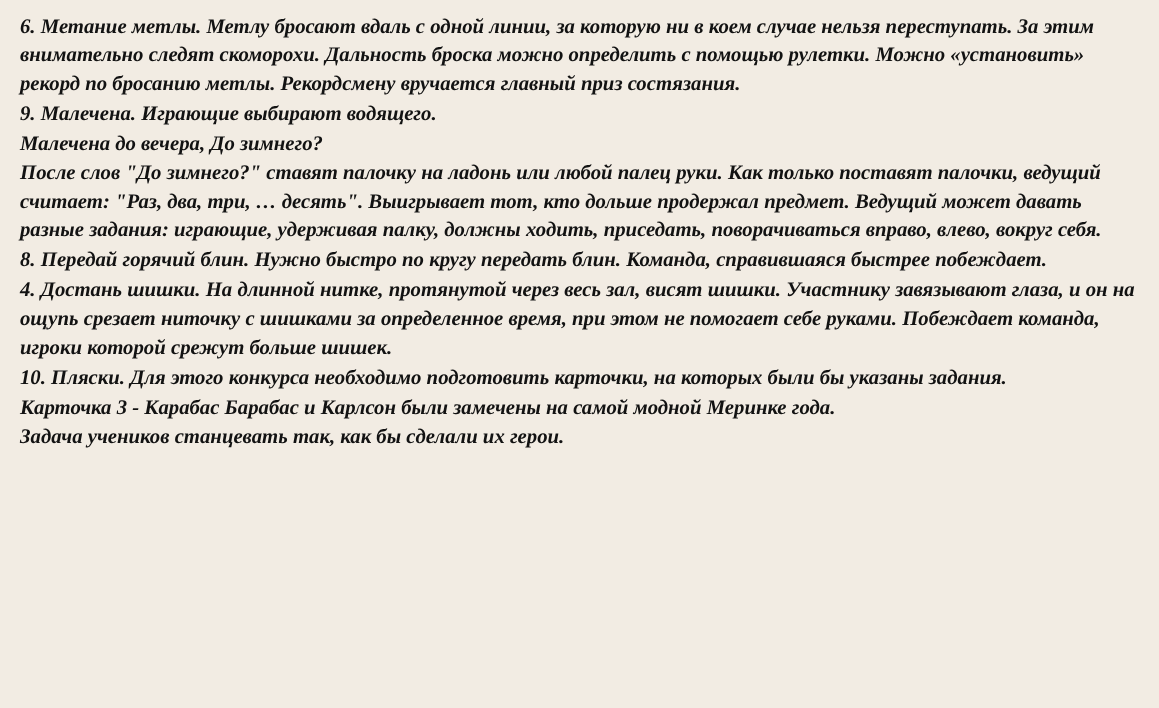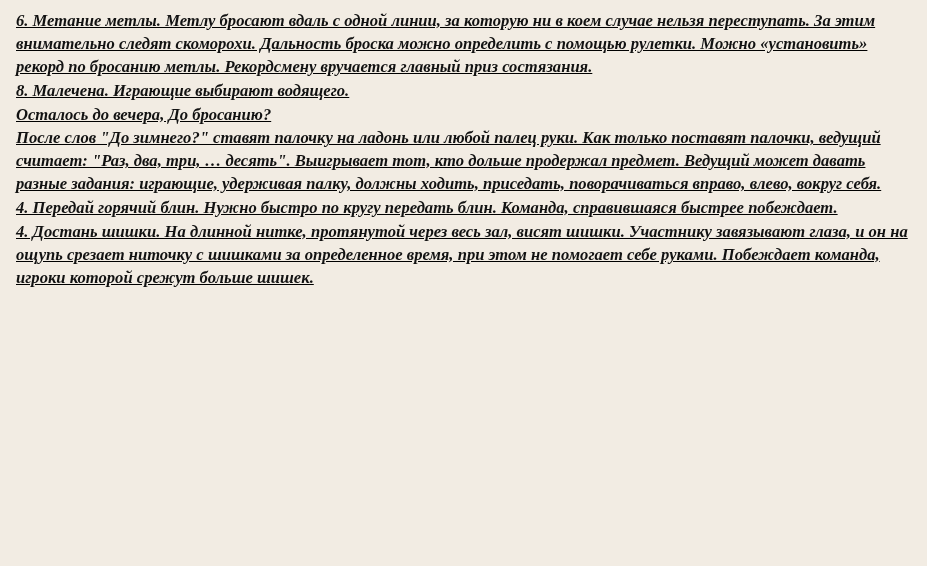--- a/index.html
+++ b/index.html
@@ -13,40 +13,42 @@
     font-family: "Liberation Serif", "DejaVu Serif", serif;
     overflow: hidden;
   }
   .page {
     position: relative;
     width: 927px;
     height: 566px;
     box-sizing: border-box;
     padding: 10px 14px 10px 16px;
     background: #f2ece3;
-    text-decoration: underline;
   }
   .doc-body {
     color: #121212;
     font-style: italic;
     font-weight: bold;
     font-size: 16.6px;
     line-height: 1.38;
     text-align: left;
   }
   .para {
     margin: 0 0 1px 0;
     white-space: normal;
   }
 </style>
 </head>
 <body>
 
 <div class="page">
   <div class="doc-body">
     <p class="para">6. Метание метлы. Метлу бросают вдаль с одной линии, за которую ни в коем случае нельзя переступать. За этим внимательно следят скоморохи. Дальность броска можно определить с помощью рулетки. Можно «установить» рекорд по бросанию метлы. Рекордсмену вручается главный приз состязания.</p>
-    <p class="para">8. Малечена. Играющие выбирают водящего.</p>
-    <p class="para">Осталось до вечера, До бросанию?</p>
+    <p class="para">9. Малечена. Играющие выбирают водящего.</p>
+    <p class="para">Малечена до вечера, До зимнего?</p>
     <p class="para">После слов "До зимнего?" ставят палочку на ладонь или любой палец руки. Как только поставят палочки, ведущий считает: "Раз, два, три, … десять". Выигрывает тот, кто дольше продержал предмет. Ведущий может давать разные задания: играющие, удерживая палку, должны ходить, приседать, поворачиваться вправо, влево, вокруг себя.</p>
-    <p class="para">4. Передай горячий блин. Нужно быстро по кругу передать блин. Команда, справившаяся быстрее побеждает.</p>
+    <p class="para">8. Передай горячий блин. Нужно быстро по кругу передать блин. Команда, справившаяся быстрее побеждает.</p>
     <p class="para">4. Достань шишки. На длинной нитке, протянутой через весь зал, висят шишки. Участнику завязывают глаза, и он на ощупь срезает ниточку с шишками за определенное время, при этом не помогает себе руками. Побеждает команда, игроки которой срежут больше шишек.</p>
+    <p class="para">10. Пляски. Для этого конкурса необходимо подготовить карточки, на которых были бы указаны задания.</p>
+    <p class="para">Карточка 3 - Карабас Барабас и Карлсон были замечены на самой модной Меринке года.</p>
+    <p class="para">Задача учеников станцевать так, как бы сделали их герои.</p>
   </div>
 </div>
 
 </body></html>

